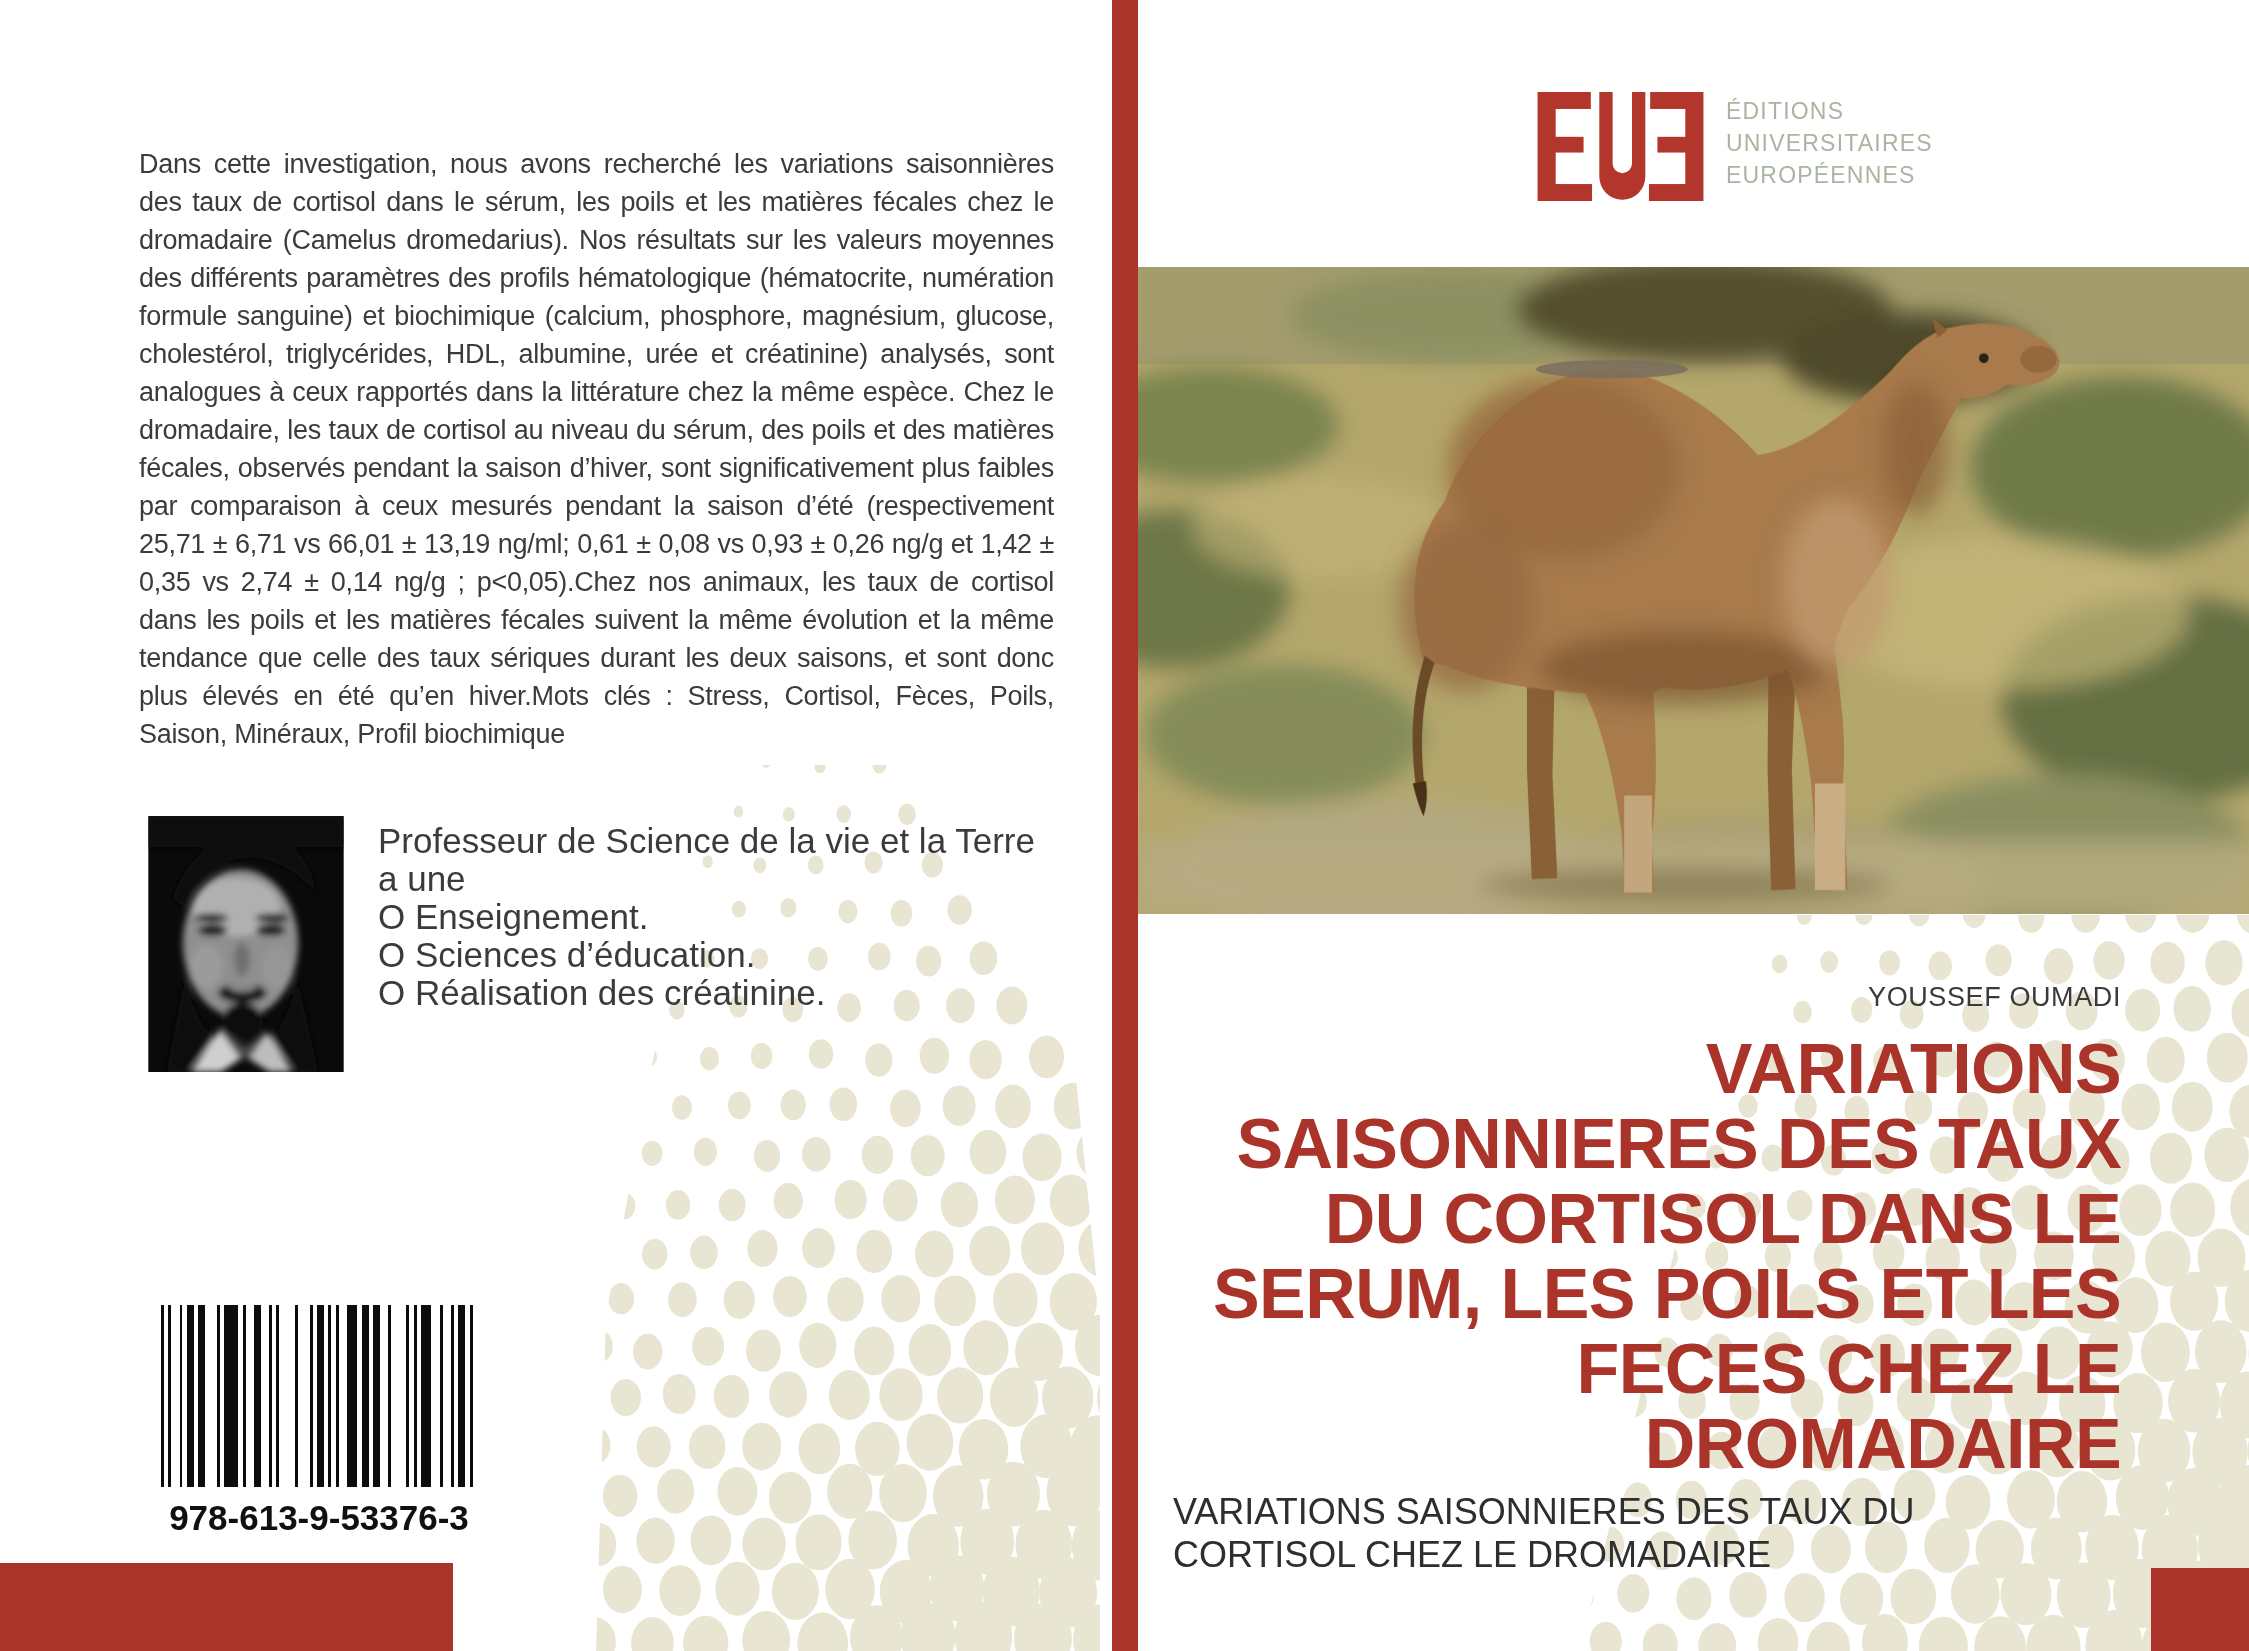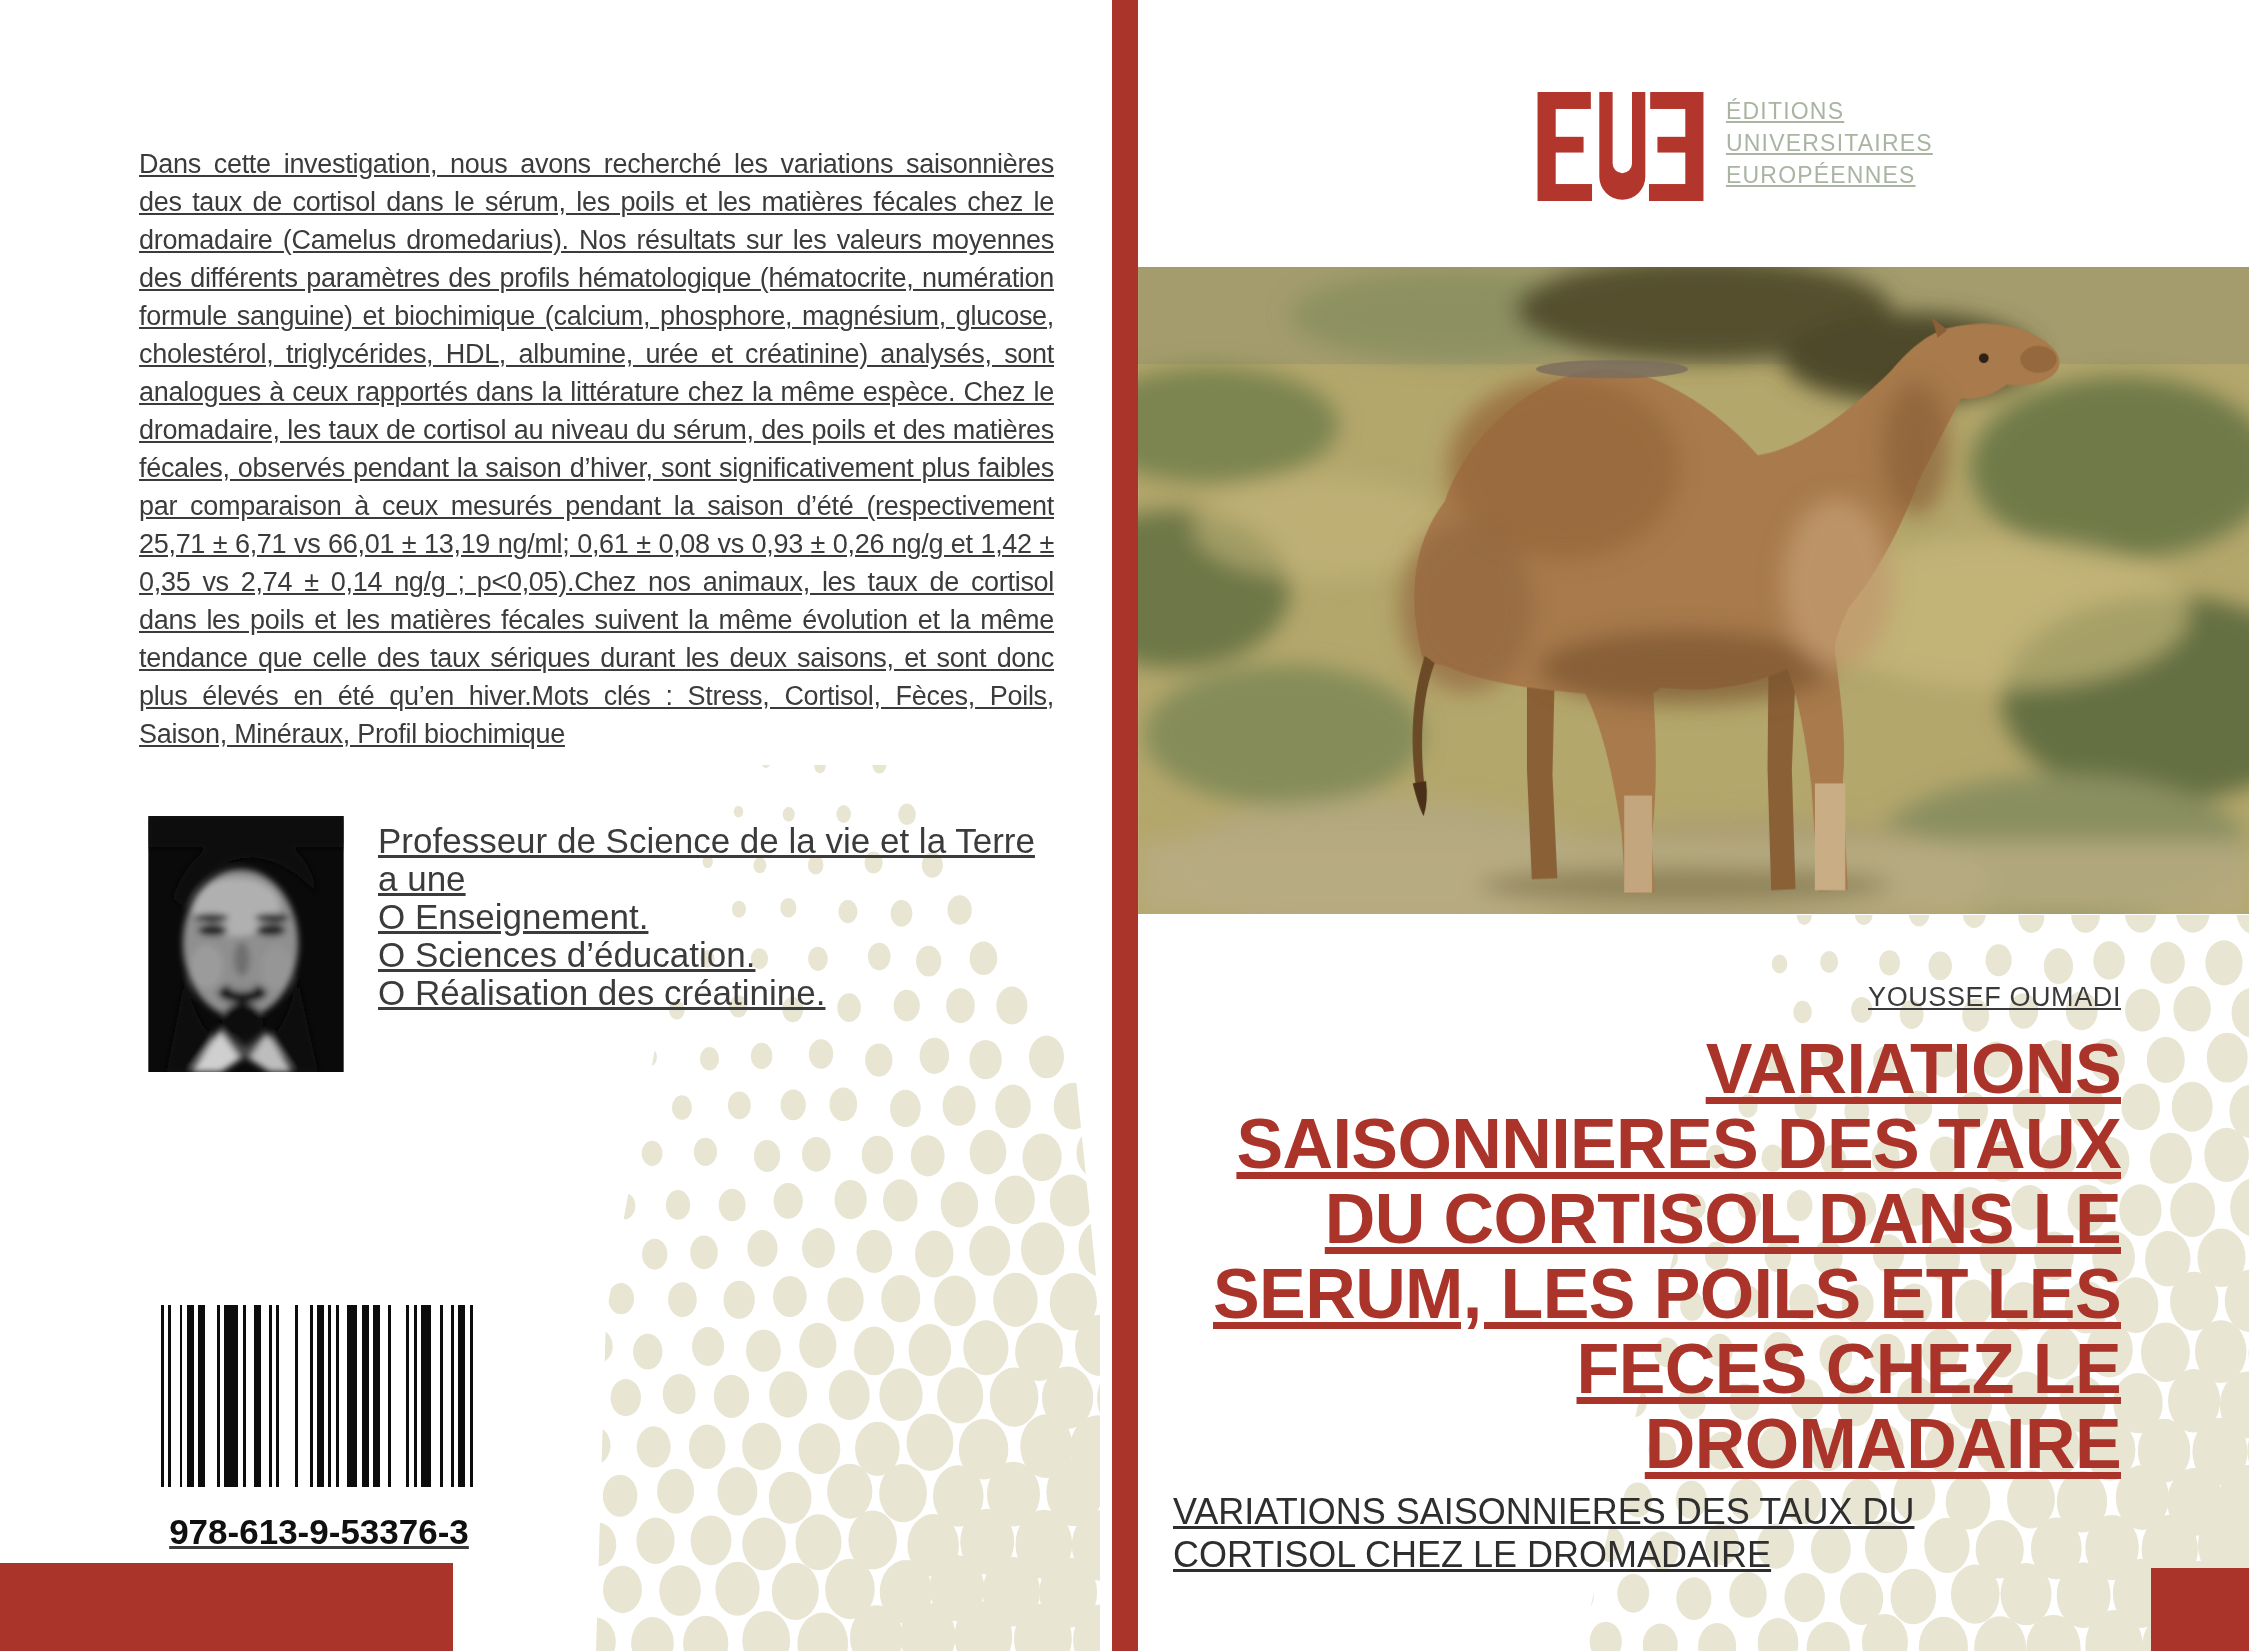--- a/index.html
+++ b/index.html
@@ -1,32 +1,32 @@
 <!DOCTYPE html>
 <html style="font-size:9.7px"><head>
 <meta charset="utf-8">
 <style>
   html,body{margin:0;padding:0;background:#888;}
   .cover{
     position:relative;width:2250px;height:1651px;background:#ffffff;overflow:hidden;
     font-family:"Liberation Sans","DejaVu Sans",sans-serif;color:#3c3c3c;
   }
-  .abs{position:absolute;text-decoration:underline;}
+  .abs{position:absolute;}
   
   .abstract{
     left:139px;top:145px;width:915px;
     font-size:27px;line-height:38px;letter-spacing:-0.3px;
     text-align:justify;text-align-last:left;color:#3b3b3b;
   }
   .author-photo{left:148px;top:816px;width:196px;height:256px;}
   .bio{left:378px;top:822px;width:681px;font-size:35px;line-height:38px;color:#3b3b3b;}
   .barcode-wrap{left:161px;top:1305px;width:316px;text-align:center;}
   .barcode-bars{position:relative;width:316px;height:182px;margin:0 auto;}
   .barcode-bars .bar{position:absolute;top:0;height:100%;background:#0c0c0c;}
-  .isbn{margin-top:25px;font-size:35px;font-weight:bold;color:#101010;letter-spacing:0px;white-space:nowrap;}
+  .isbn{margin-top:11px;font-size:35px;font-weight:bold;color:#101010;letter-spacing:0px;white-space:nowrap;}
   .red-block-left{left:0;top:1563px;width:453px;height:88px;}
   
   .spine{left:1112px;top:0;width:25.5px;height:1651px;}
   
   .logo-mark{left:1537px;top:92px;width:167px;height:109px;}
   .logo-text{left:1726px;top:95px;font-size:23px;line-height:32px;letter-spacing:1.2px;color:#a9b4a2;}
   .camel-photo{left:1138px;top:267px;width:1112px;height:647px;overflow:hidden;}
   .author-name{right:129px;top:982px;width:912px;text-align:right;
     font-size:27px;color:#3a3a3a;letter-spacing:0.6px;white-space:nowrap;}
   .title{right:129px;top:1032px;width:985px;text-align:right;

